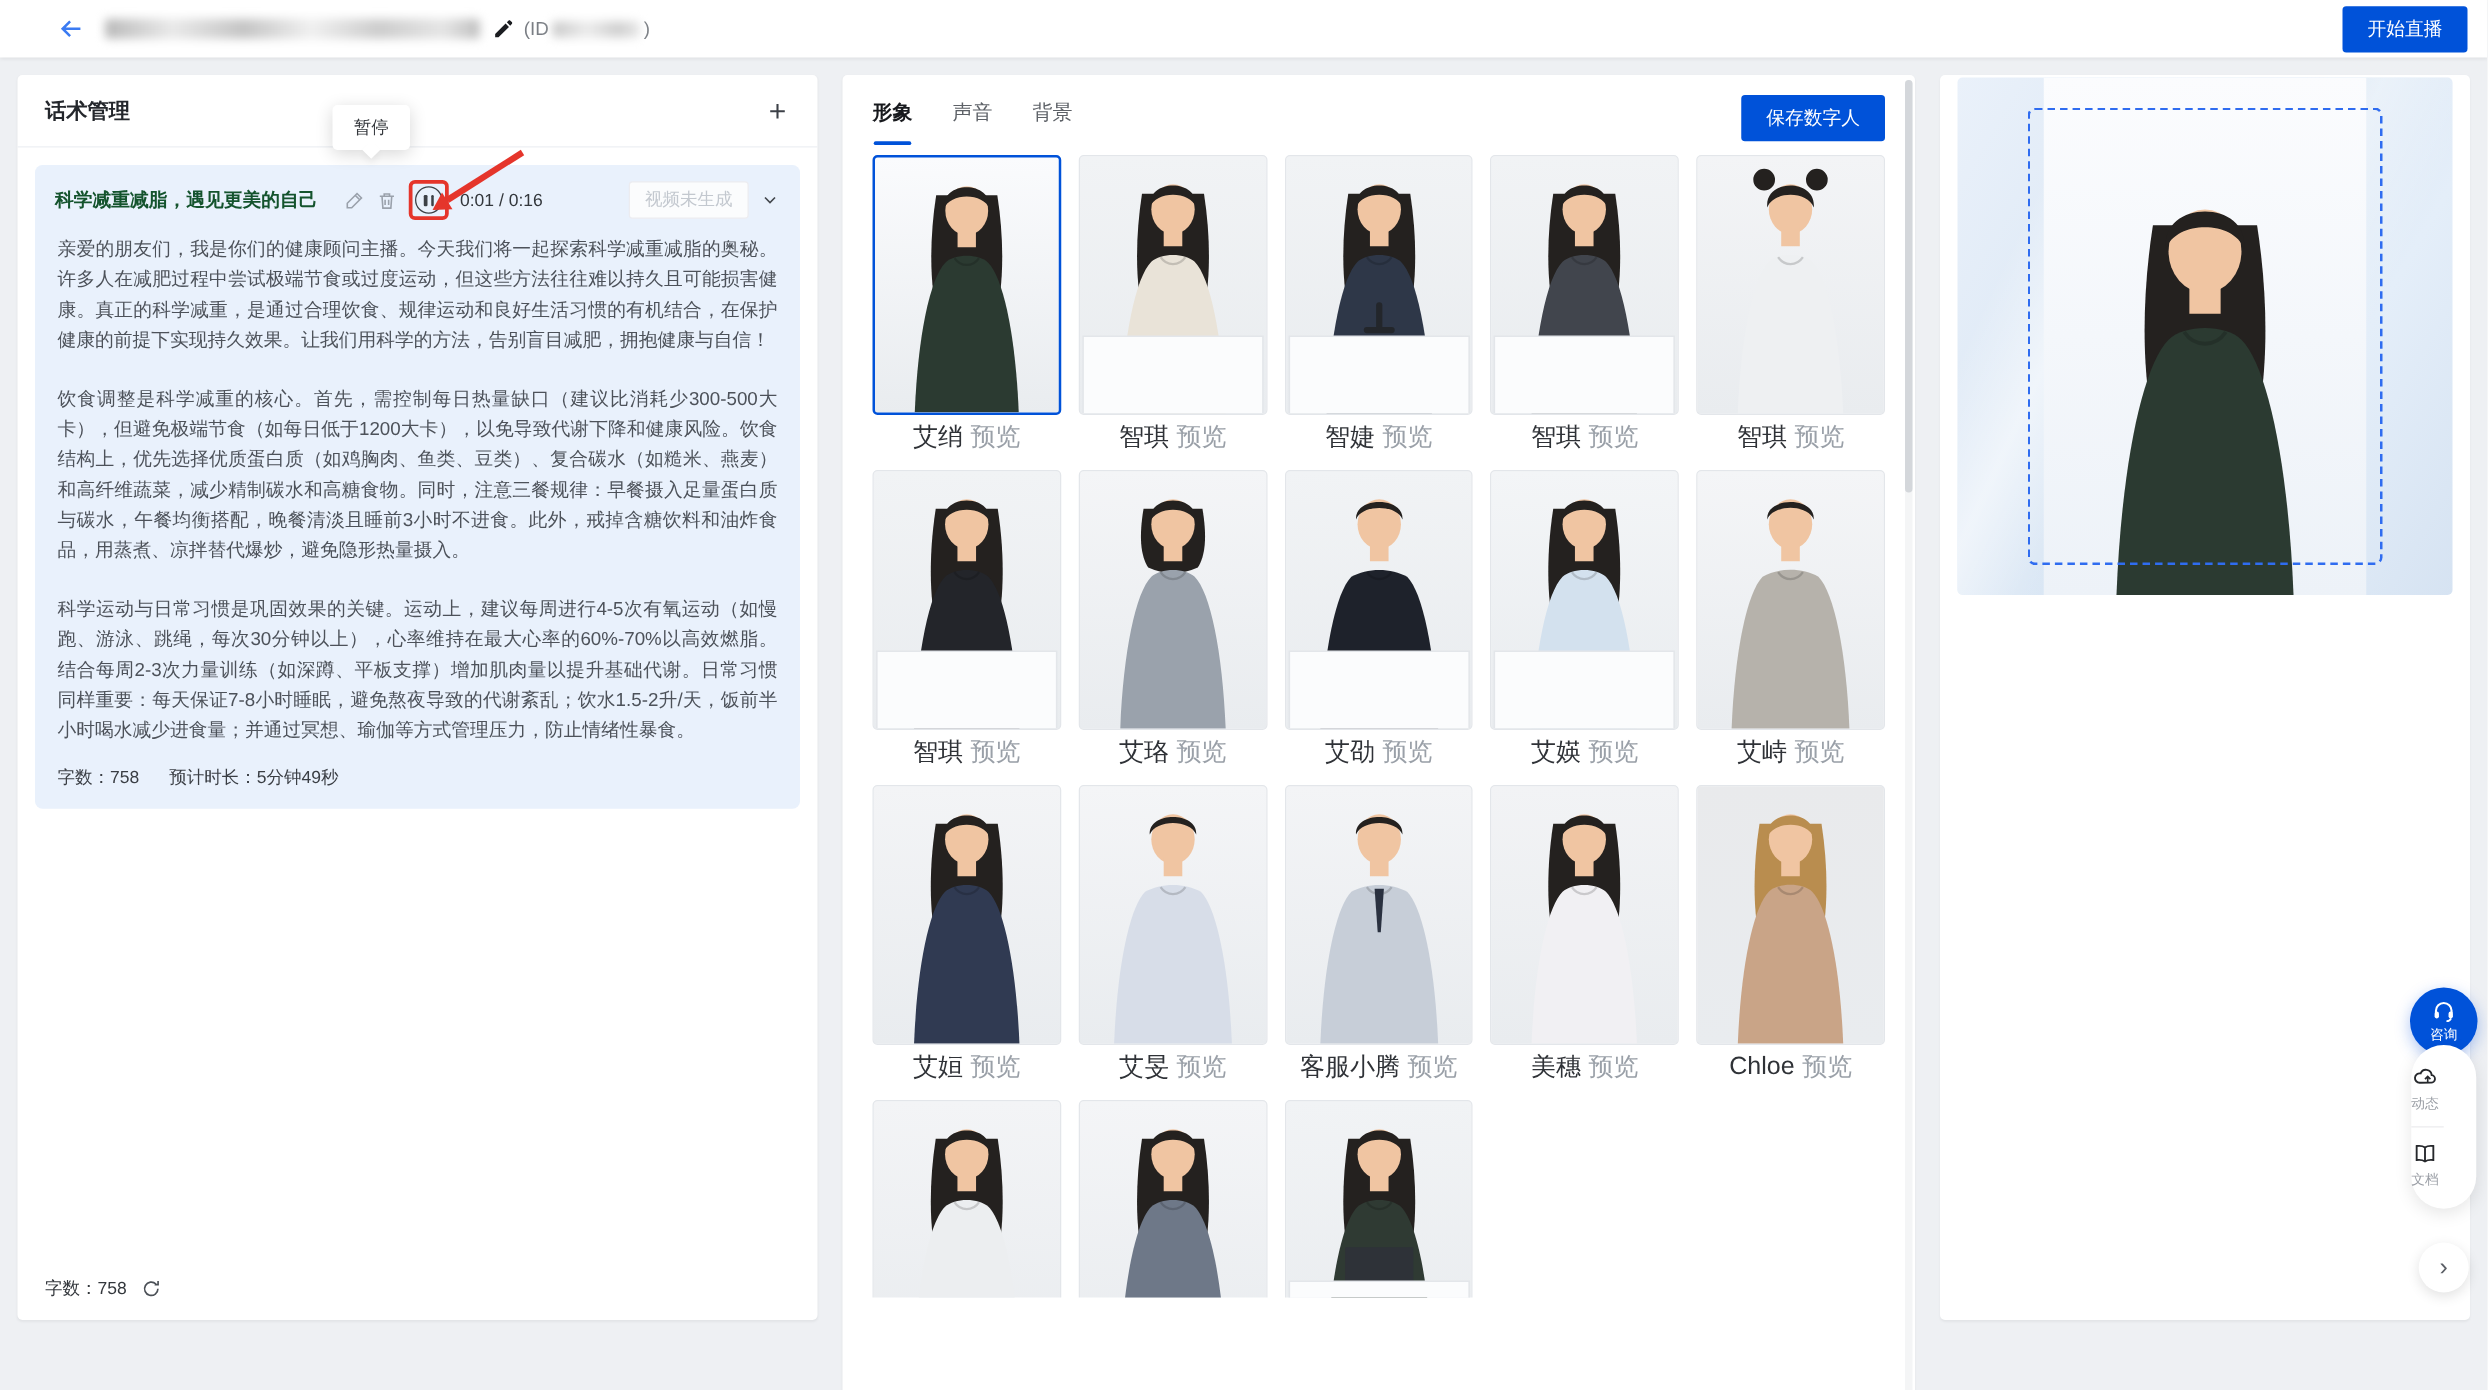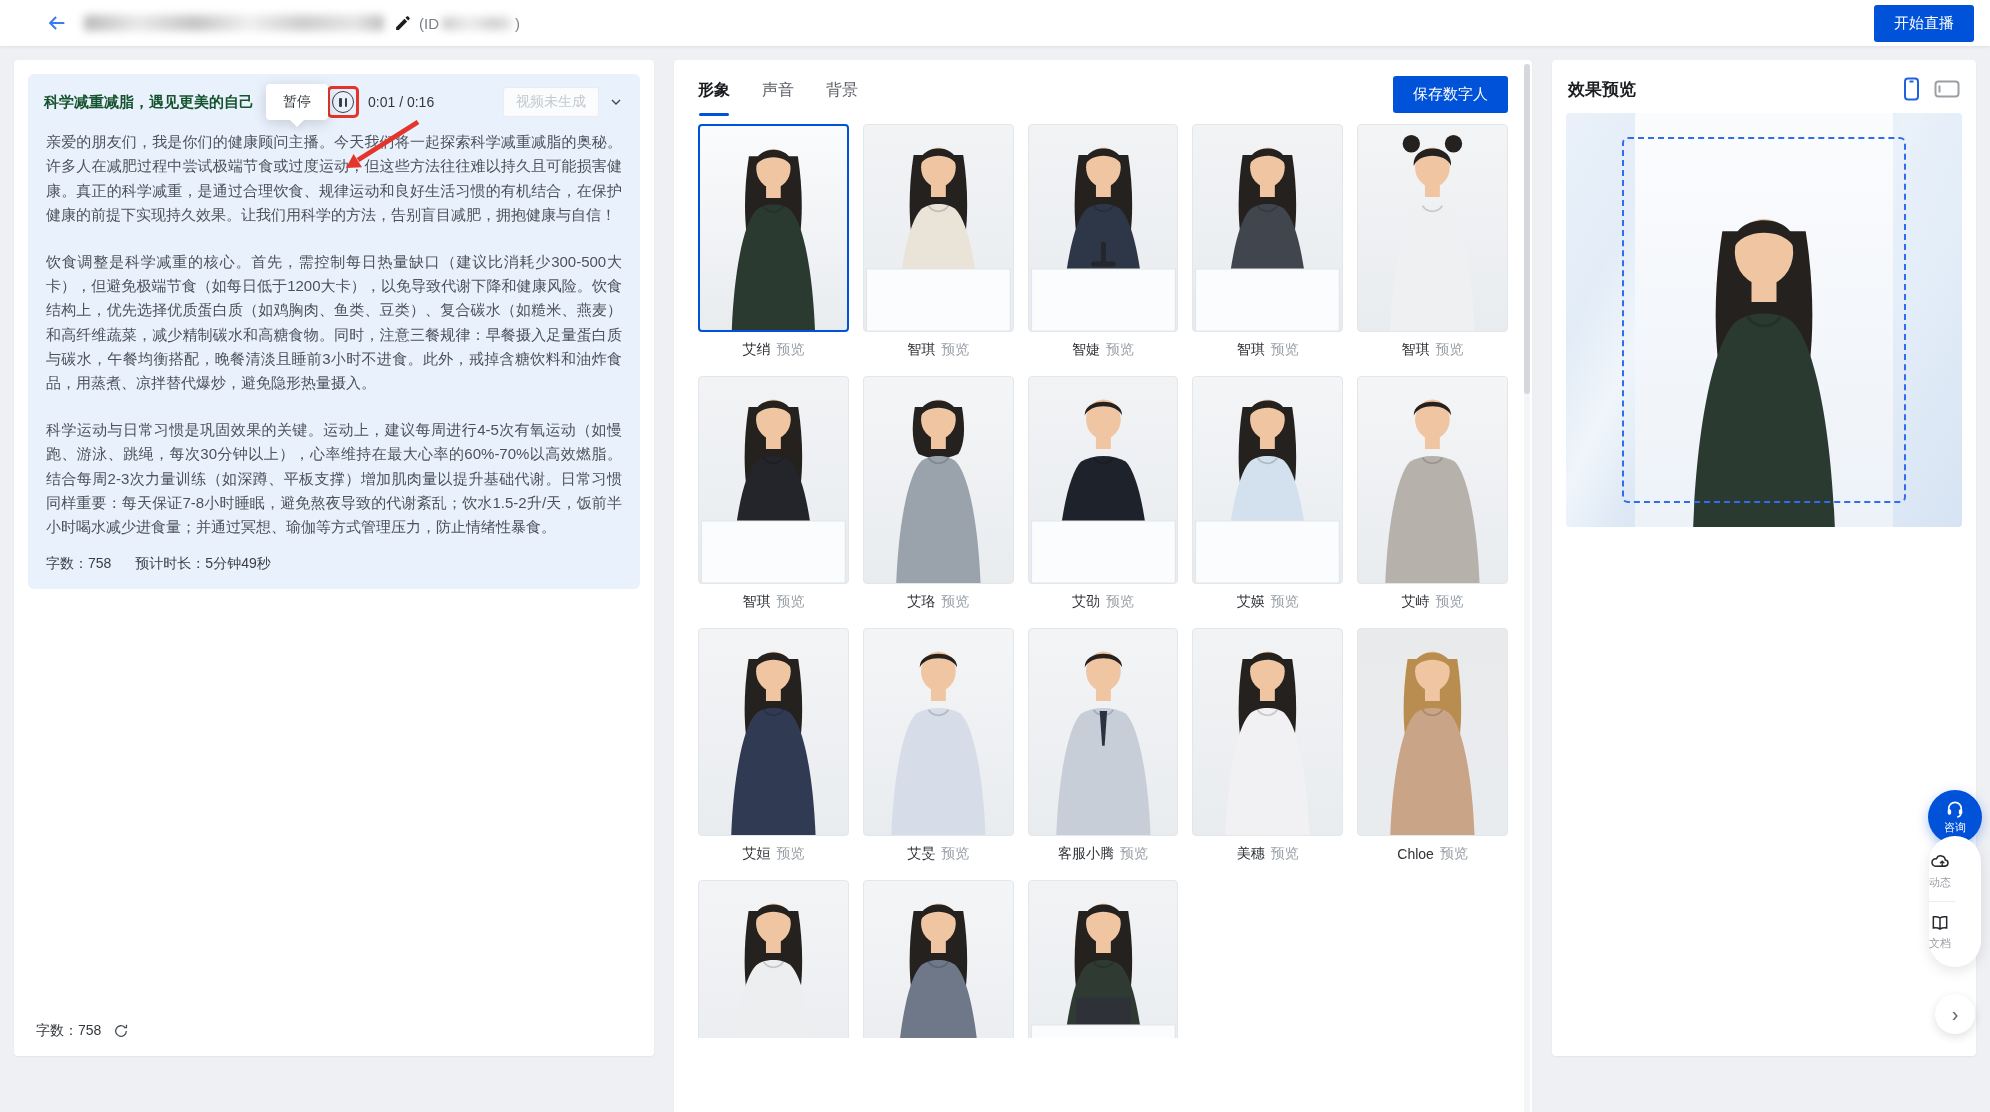--- a/index.html
+++ b/index.html
@@ -63,21 +63,21 @@
   .tab.active{color:#17191d;font-weight:700;}
   .tab.active:after{content:"";position:absolute;left:1px;right:1px;bottom:0;height:3px;
      background:var(--accent);border-radius:2px;}
   .save-btn{margin-left:auto;background:var(--accent);color:#fff;border:none;font-size:15px;
      padding:9px 20px;border-radius:3px;cursor:pointer;margin-top:-4px;}
   .grid-viewport{height:922px;overflow:hidden;padding:8px 24px 0;}
   .avatar-grid{display:grid;grid-template-columns:repeat(5,1fr);column-gap:14px;row-gap:18px;}
   .avatar-img{height:208px;border:1px solid #e3e6ea;border-radius:4px;overflow:hidden;
      position:relative;background:linear-gradient(180deg,#f6f7f9,#e9ecef);cursor:pointer;}
   .avatar-item.selected .avatar-img{border:2px solid var(--accent);}
-  .avatar-label{display:flex;justify-content:center;gap:6px;margin-top:9px;font-size:14px;
+  .avatar-label{display:flex;justify-content:center;gap:6px;margin-top:9px;font-size:20px;
      color:#2f3237;height:17px;align-items:center;}
   .avatar-label .pv{color:#9aa0a8;cursor:pointer;}
   .mid-scrollbar{position:absolute;top:4px;right:2px;bottom:4px;width:6px;background:#f4f5f6;
      border-radius:3px;}
   .mid-scrollbar .thumb{width:6px;height:330px;background:#d4d7db;border-radius:3px;}
 
   
   .right-card{width:424px;height:996px;position:relative;}
   .right-head{display:flex;align-items:center;justify-content:space-between;padding:17px 16px 10px;}
   .right-title{font-size:17px;font-weight:700;color:#1c1e22;}
@@ -130,20 +130,28 @@
       <span>(ID</span>
       <span class="id-blur"></span>
       <span>)</span>
     </span>
     <button class="start-live">开始直播</button>
   </div>
 
   <div class="content">
 
     <div class="card left-card">
+      <div class="left-header">
+        <span class="left-title">话术管理</span>
+        <span class="add-btn">
+          <svg width="20" height="20" viewBox="0 0 24 24" fill="none" stroke="#3c4047" stroke-width="2">
+            <path d="M12 5 v14 M5 12 h14"></path>
+            </svg>
+        </span>
+      </div>
 
       <div class="tooltip">暂停</div>
       <svg class="red-arrow" width="100" height="58">
         <line x1="86" y1="6" x2="26" y2="44" stroke="#e5352b" stroke-width="5"></line>
         <polygon points="14,52 30,51.3 21.6,37.9" fill="#e5352b"></polygon>
       </svg>
 
       <div class="script-card">
         <div class="sc-head">
           <span class="sc-title">科学减重减脂，遇见更美的自己</span>
@@ -472,37 +480,20 @@
 
   </div>
 </div>
       </div>
       <div class="mid-scrollbar">
           <div class="thumb"></div>
         </div>
     </div>
 
     <div class="card right-card">
-      <div class="right-head">
-        <span class="right-title">效果预览</span>
-        <span class="device-icons">
-          <span style="display:flex;">
-            <svg width="17" height="24" viewBox="0 0 17 24" fill="none" stroke="#1f62e0" stroke-width="2">
-              <rect x="2" y="1.5" width="13" height="21" rx="3"></rect>
-                <path d="M6.5 4.5 h4"></path>
-              </svg>
-          </span>
-          <span style="display:flex;">
-            <svg width="26" height="18" viewBox="0 0 26 18" fill="none" stroke="#9aa0a6" stroke-width="2">
-              <rect x="1.5" y="1.5" width="23" height="15" rx="3"></rect>
-                <path d="M5.5 5.5 v7"></path>
-              </svg>
-          </span>
-        </span>
-      </div>
       <div class="preview-box">
         <div class="photo-col"></div>
         <div class="preview-person"><svg viewBox="0 0 120 170" width="100%" height="100%" preserveAspectRatio="xMidYMax meet">
               <path d="M40,28 C35,60 36,92 42,110 C54,116 66,116 78,110 C84,92 85,60 80,28 Z" fill="#24211f"></path>
               <ellipse cx="60" cy="38" rx="14" ry="16" fill="#f0c5a2"></ellipse>
               <path d="M45,37 C43,18 77,18 75,37 C71,26 49,26 45,37 Z" fill="#24211f"></path>
               <path d="M54,50 h12 v12 h-12 Z" fill="#f0c5a2"></path>
               <path d="M26,170 C28,120 36,82 46,72 C52,66 68,66 74,72 C84,82 92,120 94,170 Z" fill="#2b3a31"></path>
               <path d="M52,69 C56,75 64,75 68,69" stroke="rgba(0,0,0,.16)" fill="none" stroke-width="1.5"></path>
             </svg></div>

